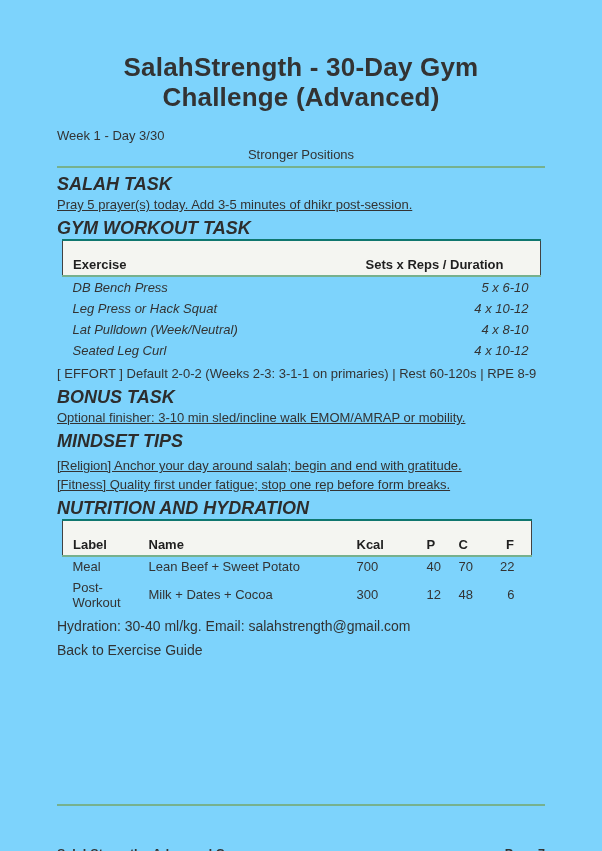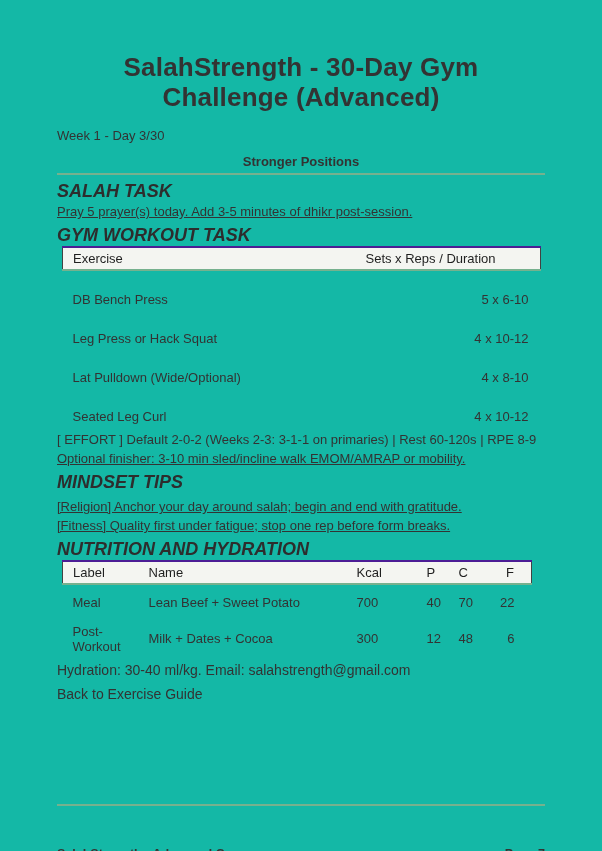--- a/index.html
+++ b/index.html
@@ -2,39 +2,39 @@
 <html><head>
 <meta charset="utf-8">
 <style>
   * { margin: 0; padding: 0; box-sizing: border-box; }
   html, body { background: #cfd8d2; }
   .page {
     position: relative;
     width: 602px;
     height: 851px;
     margin: 0 auto;
-    background: #14b8a6;
+    background: #7dd3fc;
     color: #333333;
     font-family: "Liberation Sans", sans-serif;
     font-size: 13px;
     overflow: hidden;
   }
   .content { padding: 0 57px; }
 
   .title {
     margin-top: 52px;
     font-size: 26px;
     line-height: 30px;
     font-weight: bold;
     text-align: center;
     color: #333333;
     letter-spacing: 0.2px;
   }
   .week-line { margin-top: 16px; font-size: 13px; line-height: 15px; }
-  .subtitle { margin-top: 11px; font-size: 13px; line-height: 15px; text-align: center; font-weight: bold; }
+  .subtitle { margin-top: 4px; font-size: 13px; line-height: 15px; text-align: center; }
   .divider { margin-top: 4px; height: 2px; background: #76b18e; }
   .check-line { margin-top: 8px; font-size: 13px; line-height: 15px; }
 
   h2 {
     margin-top: 7px;
     font-size: 18px;
     line-height: 18px;
     font-weight: bold;
     font-style: italic;
     color: #2d2d2d;
@@ -45,35 +45,35 @@
   table {
     border-collapse: collapse;
     table-layout: fixed;
     margin: 2px 0 0 5px;
   }
   .ex-table { width: 478px; }
   .nut-table { width: 469px; }
   thead tr { background: #f4f5f1; }
   th {
     font-size: 13px;
-    font-weight: normal;
+    font-weight: bold;
     color: #1f1f1f;
     text-align: left;
-    padding: 3px 0 3px 10px;
-    border-top: 2px solid #4c1d95;
+    padding: 16px 0 3px 10px;
+    border-top: 2px solid #0f766e;
     border-bottom: 2px solid #76b18e;
   }
   th:first-child { border-left: 1px solid #424242; }
   th:last-child { border-right: 1px solid #424242; }
   td { font-size: 13px; padding: 3px 0 3px 10px; }
-  .ex-table td { padding-top: 21px; padding-bottom: 3px; }
+  .ex-table td { padding-top: 3px; padding-bottom: 3px; font-style: italic; }
   .ex-table td.num, .ex-table th.num-h { }
   .ex-table td.num { text-align: right; padding-right: 12px; padding-left: 0; }
   .ex-table th.col2 { padding-left: 3px; }
-  .nut-table td { padding-top: 10px; padding-bottom: 3.5px; }
+  .nut-table td { padding-top: 2px; padding-bottom: 3.5px; }
   .nut-table th.num, .nut-table td.num { text-align: left; padding-left: 0; padding-right: 8px; }
   .nut-table th.num-f, .nut-table td.num-f { text-align: right; padding-left: 0; padding-right: 17px; }
   .nut-table th.name-h, .nut-table td.name-c { padding-left: 0; }
 
   .effort-note { margin-top: 5px; font-size: 13px; line-height: 15px; }
   .note { margin-top: 6px; font-size: 14px; line-height: 15px; }
   .back-link { margin-top: 9px; font-size: 14px; line-height: 15px; color: #333333; text-decoration: none; display: inline-block; cursor: pointer; }
 
   .footer-line { position: absolute; left: 57px; right: 57px; top: 804px; height: 2px; background: #76b18e; }
   .footer-text {
@@ -111,31 +111,32 @@
       <tbody>
         <tr>
           <td>DB Bench Press</td>
           <td class="num">5 x 6-10</td>
         </tr>
         <tr>
           <td>Leg Press or Hack Squat</td>
           <td class="num">4 x 10-12</td>
         </tr>
         <tr>
-          <td>Lat Pulldown (Wide/Optional)</td>
+          <td>Lat Pulldown (Week/Neutral)</td>
           <td class="num">4 x 8-10</td>
         </tr>
         <tr>
           <td>Seated Leg Curl</td>
           <td class="num">4 x 10-12</td>
         </tr>
       </tbody>
     </table>
     <p class="effort-note">[ EFFORT ] Default 2-0-2 (Weeks 2-3: 3-1-1 on primaries) | Rest 60-120s | RPE 8-9</p>
 
+    <h2>BONUS TASK</h2>
     <p class="para">Optional finisher: 3-10 min sled/incline walk EMOM/AMRAP or mobility.</p>
 
     <h2>MINDSET TIPS</h2>
     <p class="para" style="margin-top:8px">[Religion] Anchor your day around salah; begin and end with gratitude.</p>
     <p class="para">[Fitness] Quality first under fatigue; stop one rep before form breaks.</p>
 
     <h2>NUTRITION AND HYDRATION</h2>
     <table class="nut-table">
       <colgroup>
         <col style="width:86px">

